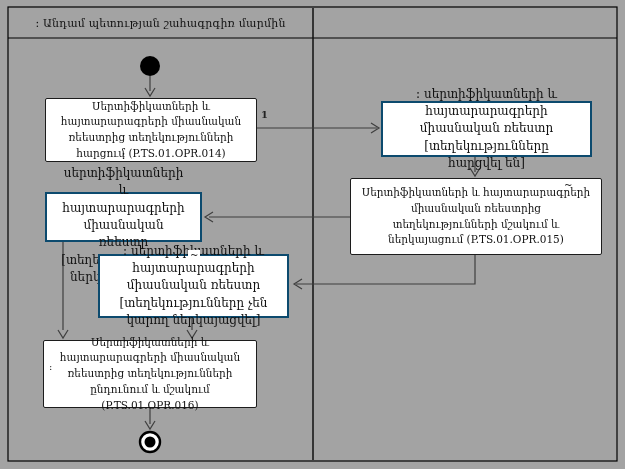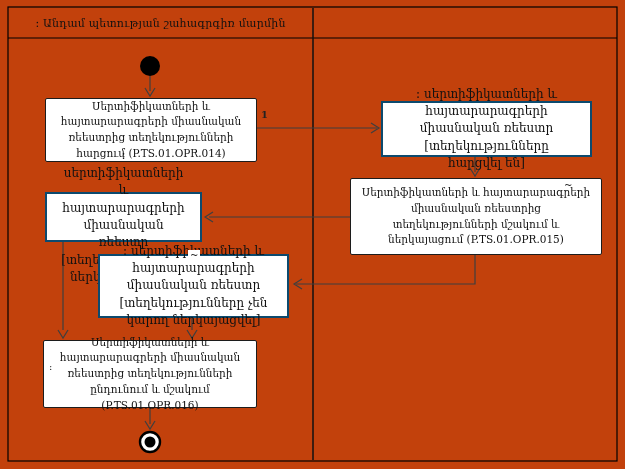--- a/index.html
+++ b/index.html
@@ -1,18 +1,18 @@
 <!DOCTYPE html>
 <html><head>
 <meta charset="utf-8">
 <style>
   html,body { margin:0; padding:0; background:#ffffff; }
   .stage {
     position:relative; width:625px; height:469px; overflow:hidden;
-    background:#c2410c;
+    background:#a3a3a3;
     font-family:"DejaVu Serif","DejaVu Sans",serif; color:#111;
   }
   svg.wires { position:absolute; left:0; top:0; width:625px; height:469px; }
   .hdr {
     position:absolute; display:flex; align-items:center; justify-content:center;
     font-size:11px; letter-spacing:.2px; color:#111; text-align:center;
   }
   .box {
     position:absolute; background:#fff; box-sizing:border-box;
     display:flex; align-items:center; justify-content:center;

